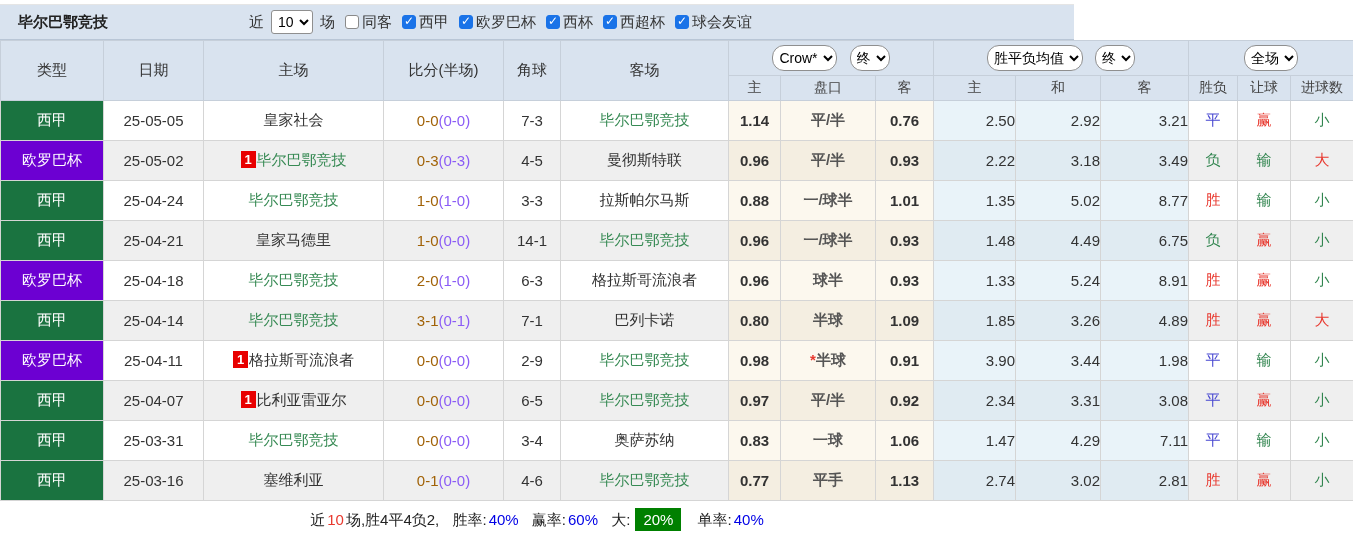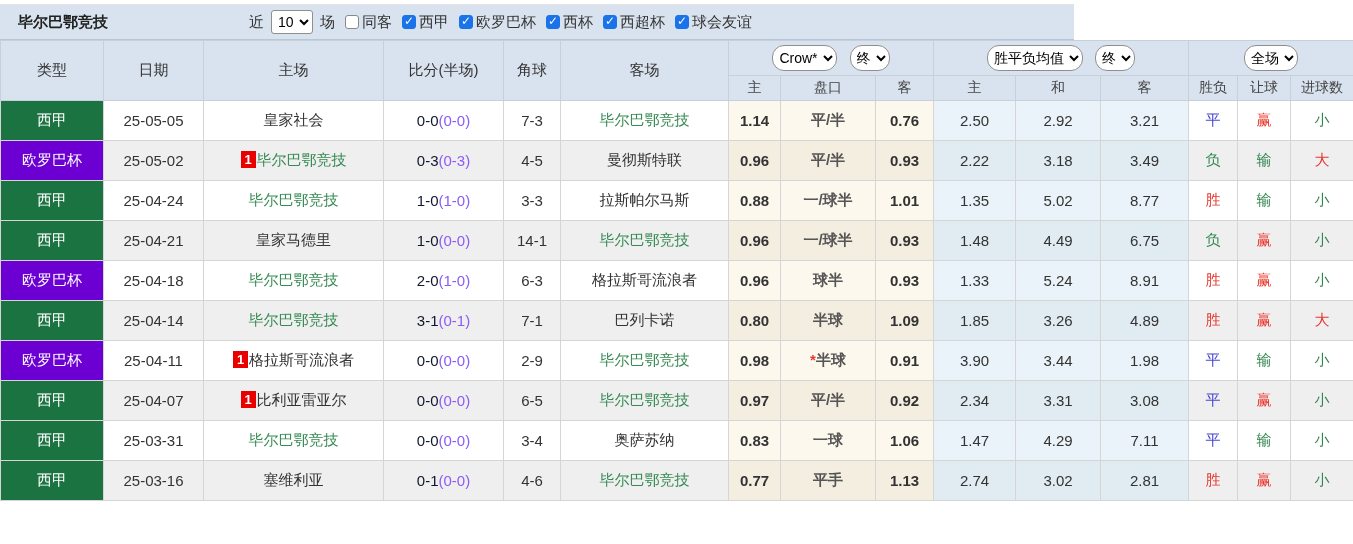--- a/index.html
+++ b/index.html
@@ -39,34 +39,34 @@
   .hdr-top th { height: 35px; }
   .hdr-sub th { height: 25px; font-size: 14px; color: #444; }
   thead select {
     font-size: 14px; height: 26px; border: 1px solid #8f8f8f; border-radius: 12px;
     background: #fff; margin: 0 4px; padding: 0 2px;
   }
   tbody td { height: 40px; font-size: 15px; border-color: #d5d5d5; background: #fff; }
   tbody tr:nth-child(even) td { background: #efefef; }
   td.od { background: #fcf8ee !important; font-weight: bold; }
   tbody tr:nth-child(even) td.od { background: #f4eee1 !important; }
-  td.av { background: #e9f3f9 !important; }
+  td.av { background: #e9f3f9 !important; text-align: right; }
   tbody tr:nth-child(even) td.av { background: #e0ebf2 !important; }
 
   td.lg { color: #fff; font-size: 15px; }
   td.lg[data-state="liga"]   { background: #1a7340 !important; }
   td.lg[data-state="europa"] { background: #6c00d2 !important; }
 
   .team[data-self="true"] { color: #378a54; }
   .badge1 { display: none; }
   .badge1:not(:empty) {
     display: inline-block; background: #e80000; color: #fff; font-size: 13px; font-weight: bold;
     min-width: 15px; height: 17px; line-height: 17px; margin-right: 1px; vertical-align: 1px;
   }
-  .ft { color: #0f172a; text-align: right; }
+  .ft { color: #a16207; text-align: right; }
   .ht { color: #8b5cf6; }
   .hc { color: #555; }
   .star { color: #e8382e; }
   td.res[data-state="win"], td.res[data-state="big"]   { color: #e8382e; }
   td.res[data-state="draw"]  { color: #4646d0; }
   td.res[data-state="loss"], td.res[data-state="small"] { color: #31854f; }
 
   
   .footer { height: 38px; line-height: 38px; text-align: center; font-size: 15px; color: #222; background: #fff; }
   .footer .red { color: #e8382e; }
@@ -345,13 +345,20 @@
         <td class="av">3.02</td>
         <td class="av">2.81</td>
         <td class="res" data-state="win">胜</td>
         <td class="res" data-state="win">赢</td>
         <td class="res" data-state="small">小</td>
       </tr>
 
     </tbody>
   </table>
 
+  <div class="footer">
+    <span>近</span><span class="red">10</span><span>场,胜4平4负2,</span>
+    <span class="gap">胜率:</span><span class="blue">40%</span>
+    <span class="gap">赢率:</span><span class="blue">60%</span>
+    <span class="gap">大:</span><span class="bigbadge">20%</span>
+    <span class="gap">单率:</span><span class="blue">40%</span>
+  </div>
 </div>
 
 </body></html>

